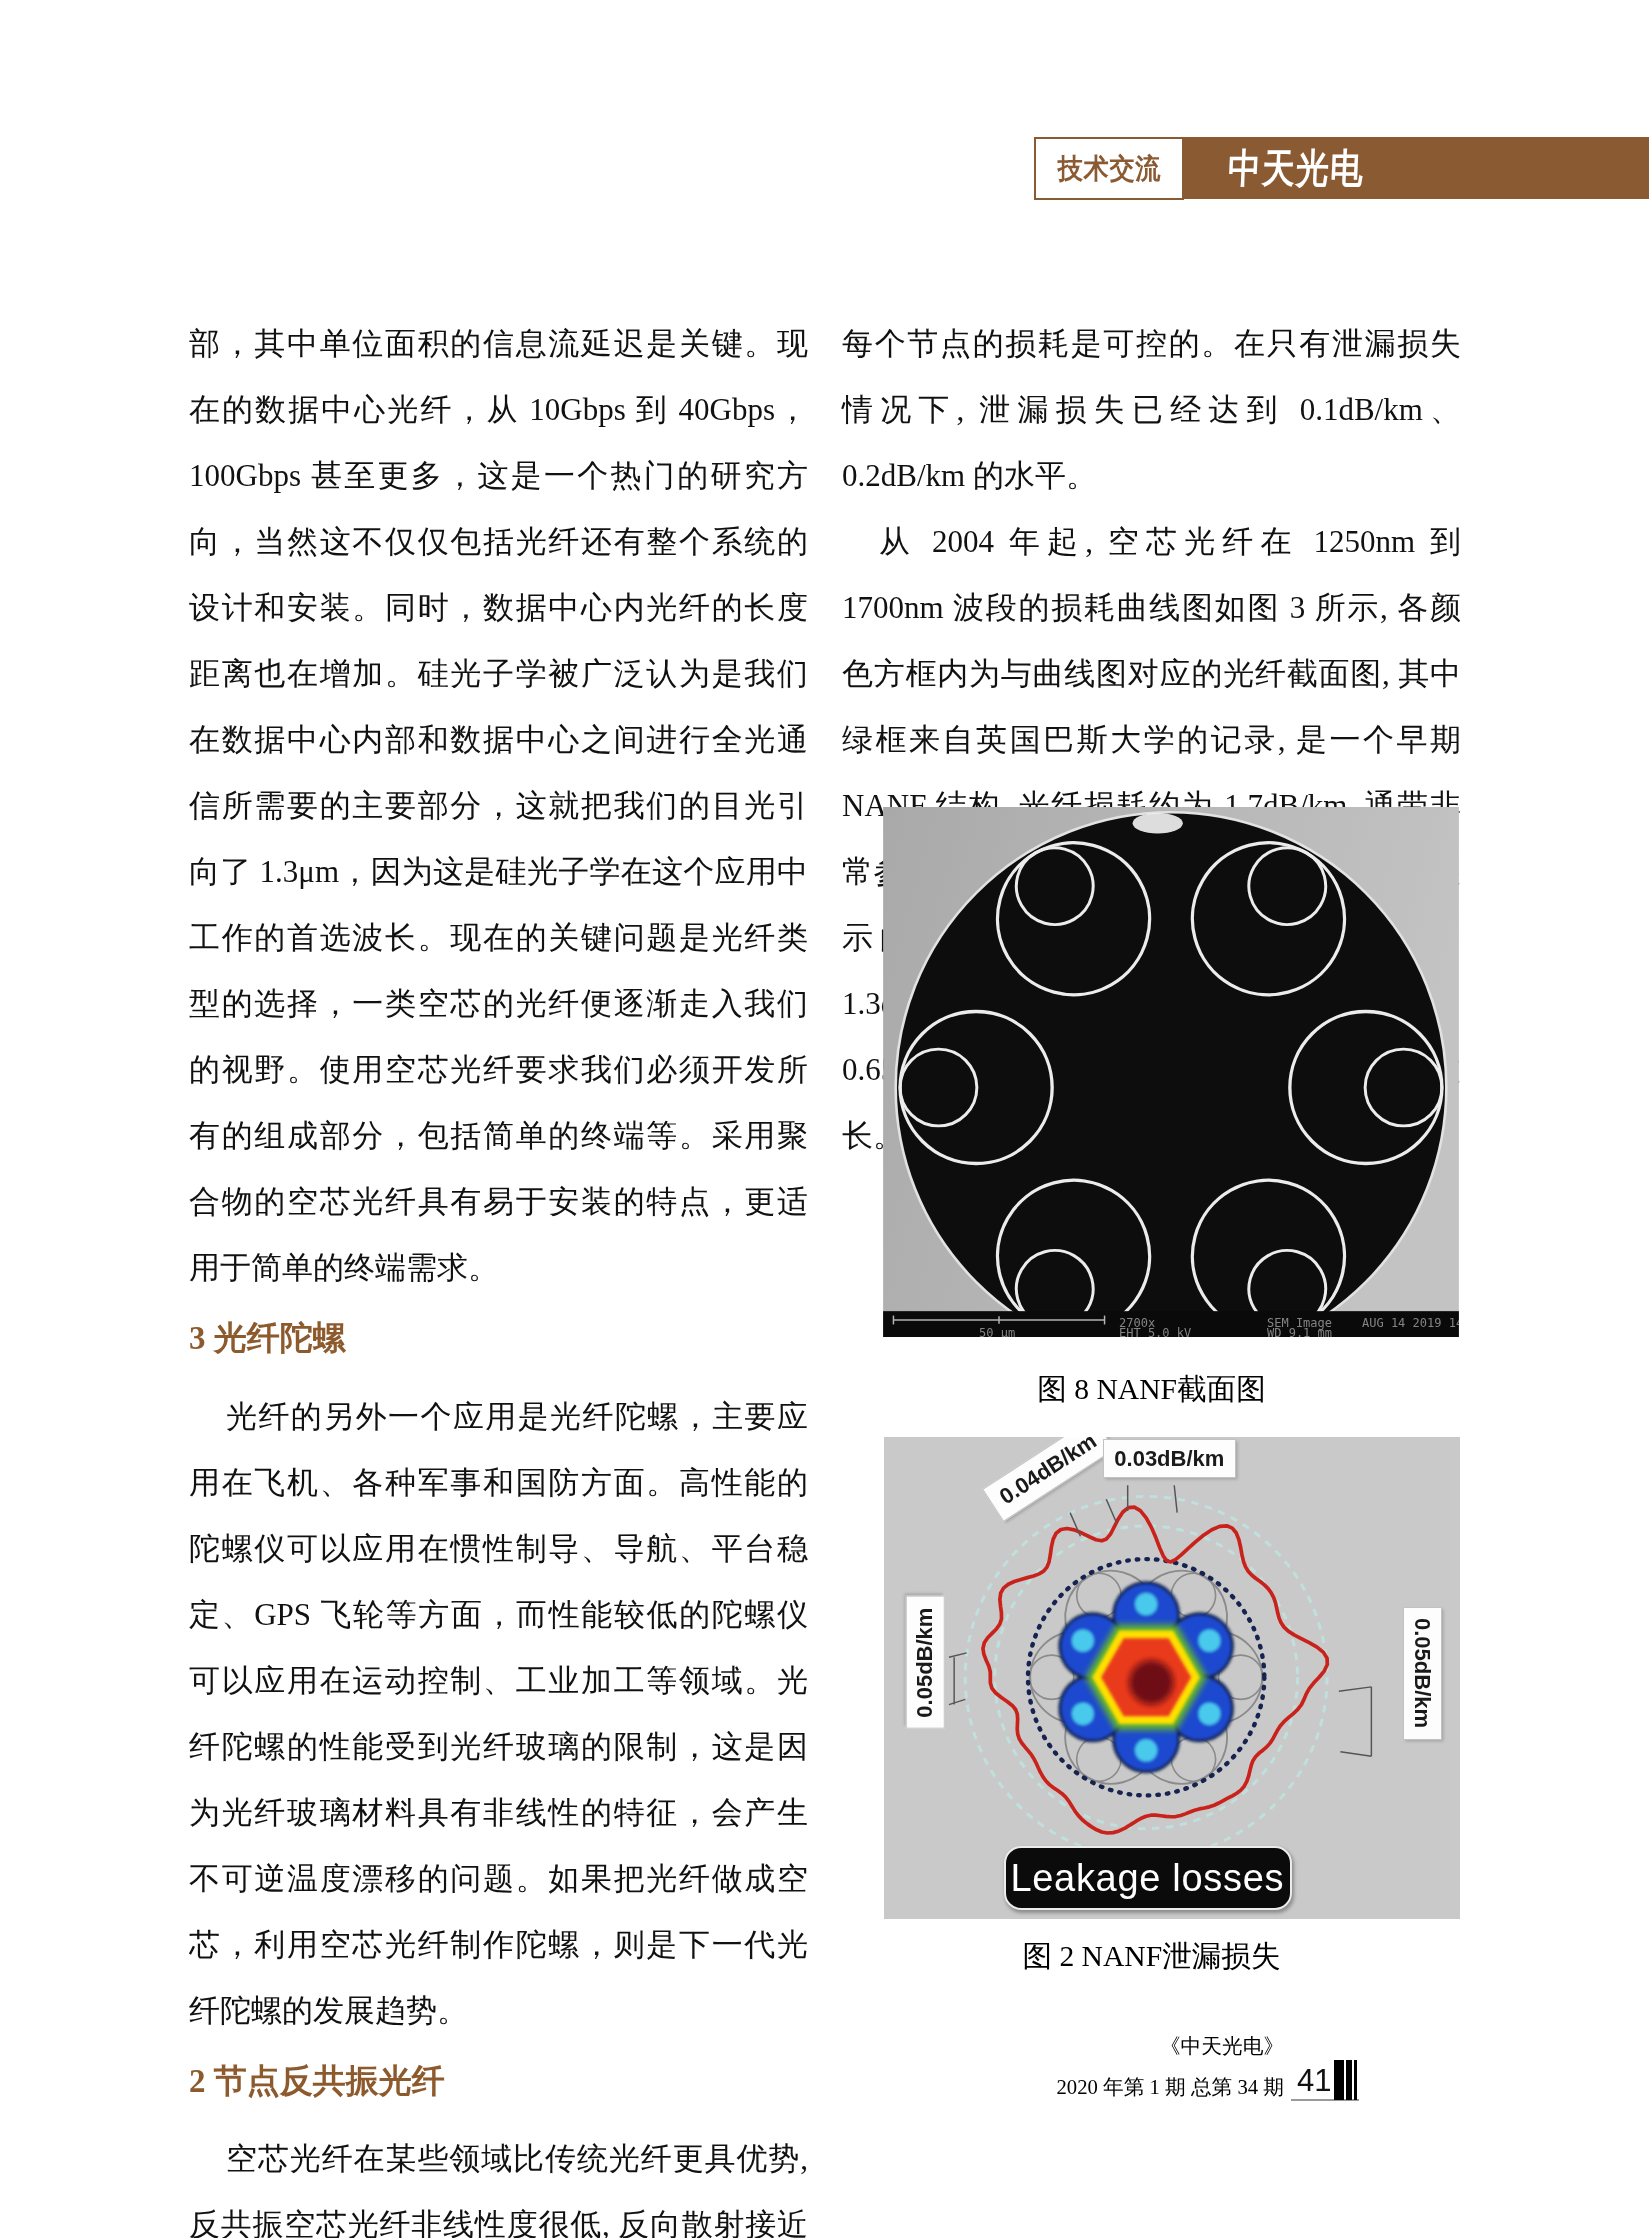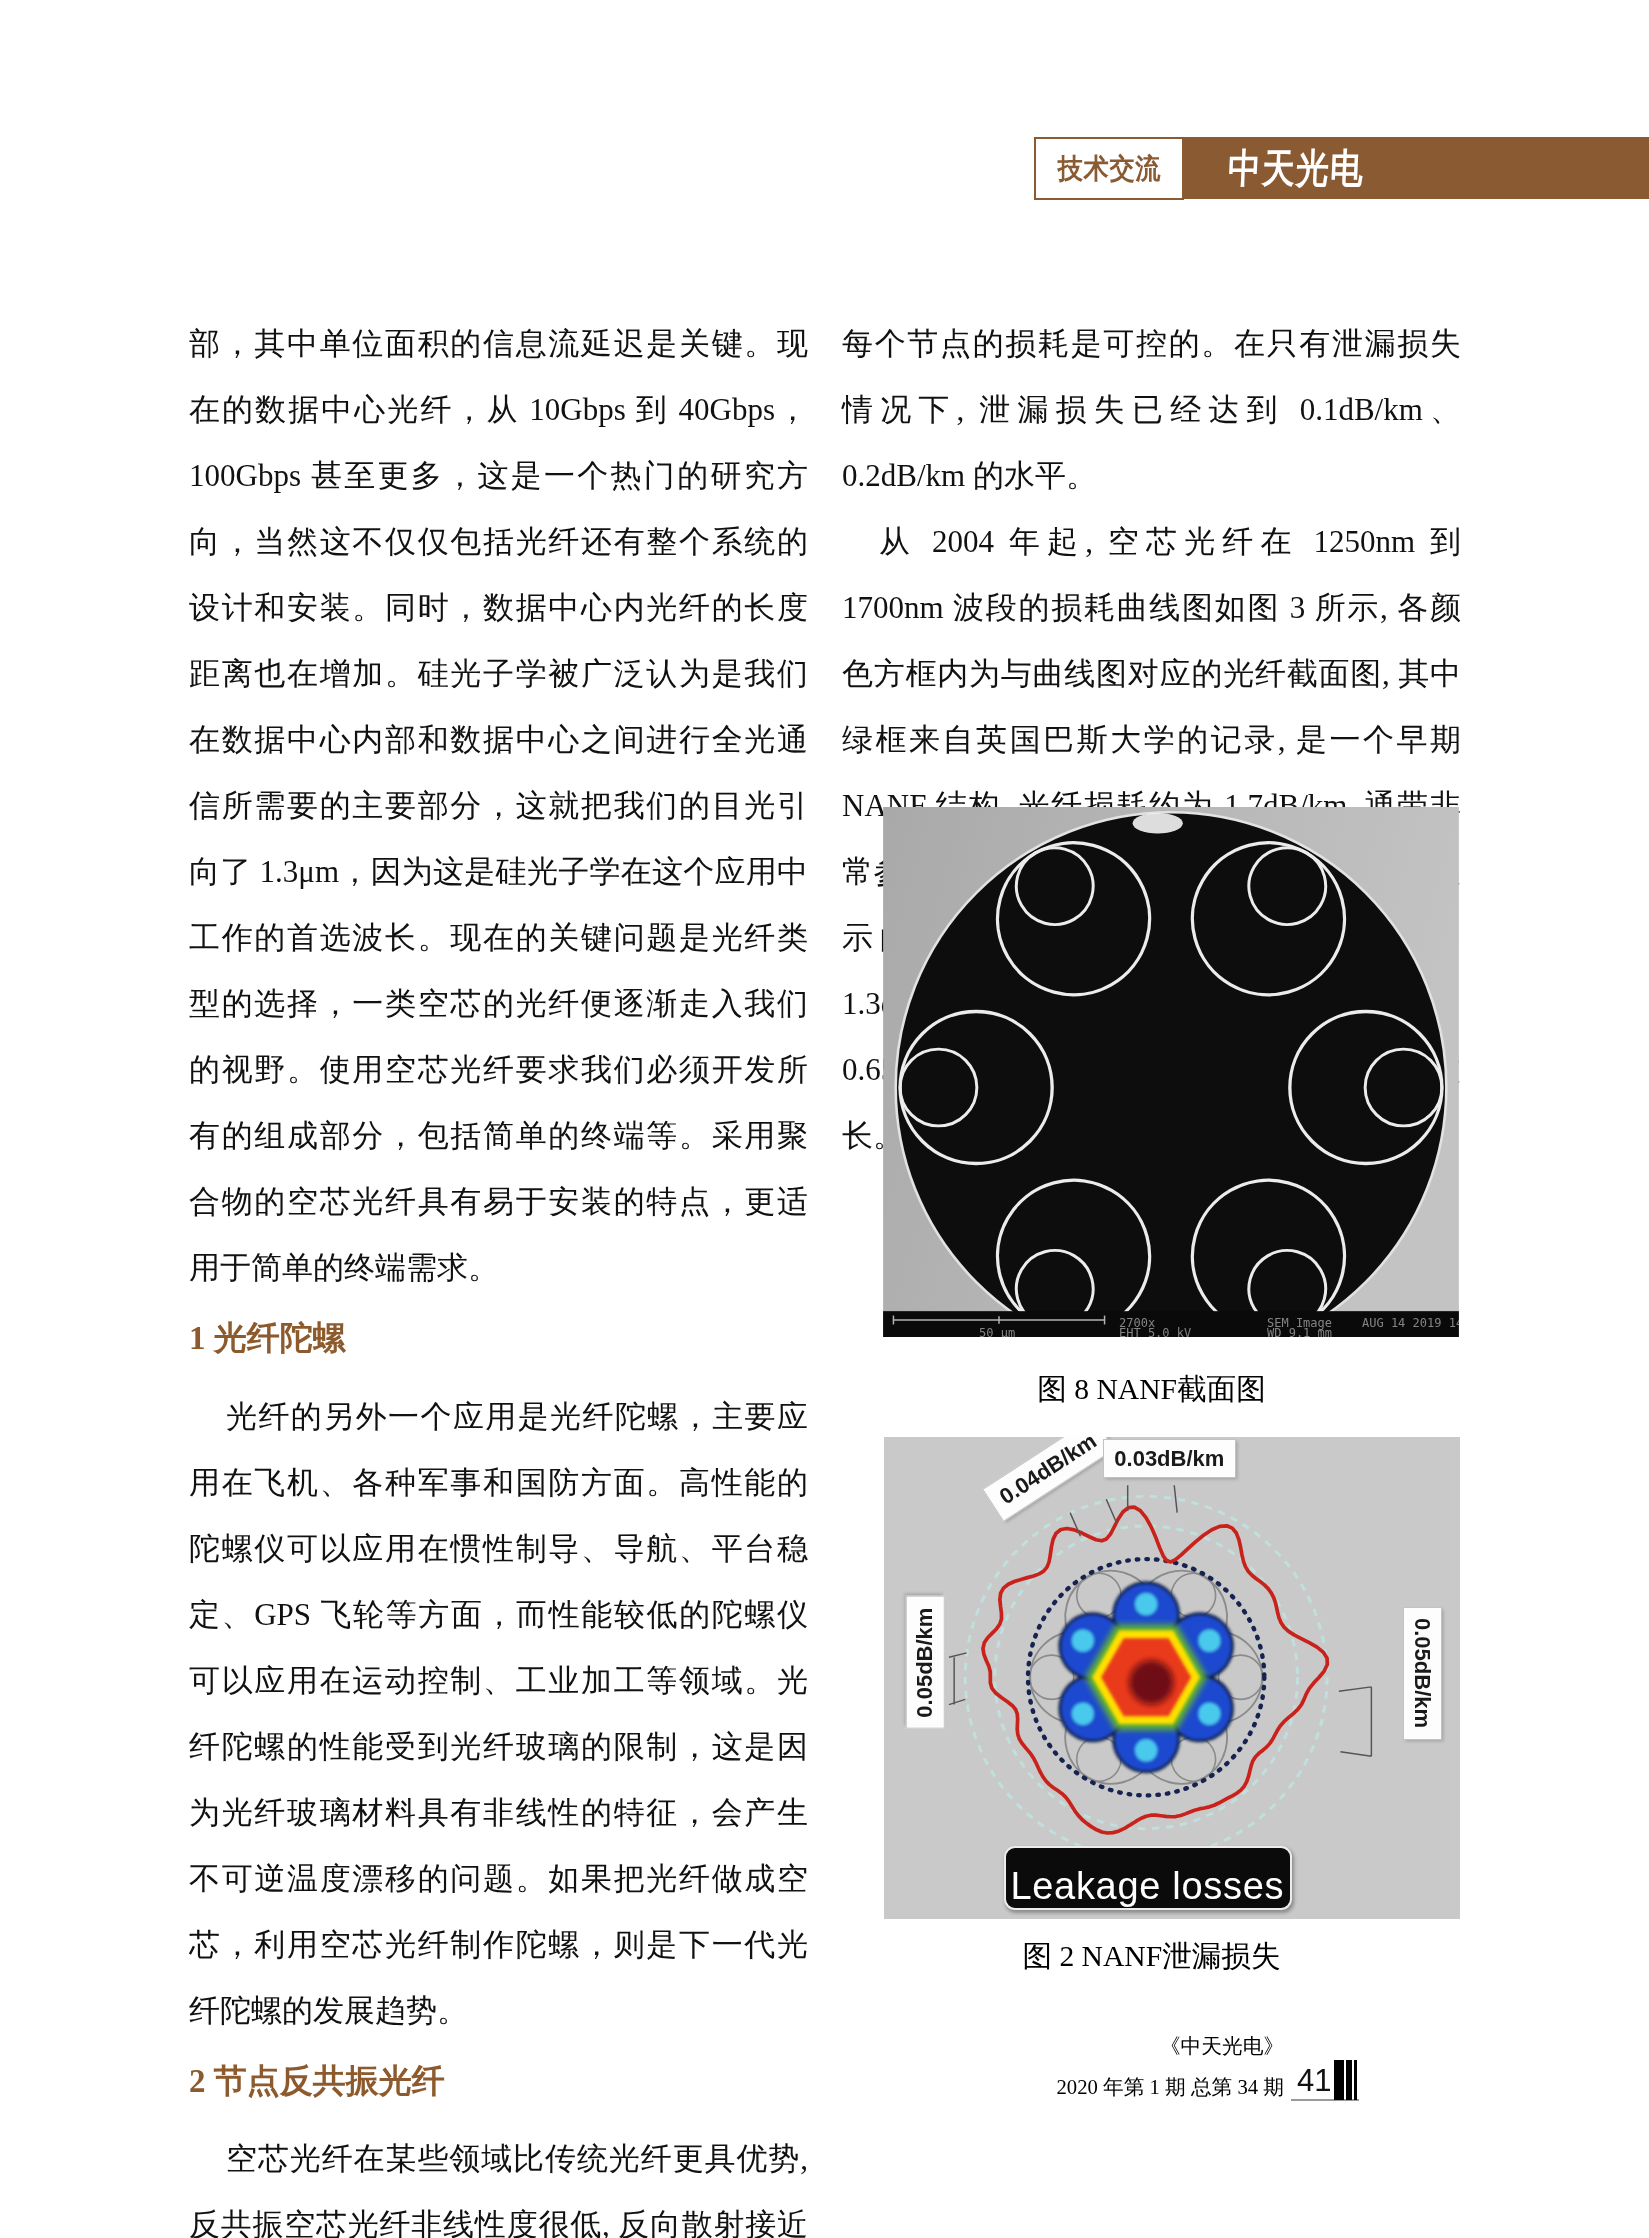--- a/index.html
+++ b/index.html
@@ -59,22 +59,22 @@
     font-family:"Liberation Sans","DejaVu Sans",sans-serif;
     font-weight:700;color:#1a1a1a;font-size:22px;line-height:22px;
     padding:7.4px 10.3px;white-space:nowrap;
   }
   #lbl-topleft{left:98px;top:13.3px;transform:rotate(-33deg);}
   #lbl-top{left:219px;top:2.2px;text-align:right;}
   #lbl-left{left:22px;top:159px;writing-mode:vertical-rl;transform:rotate(180deg);padding:10.3px 7.4px;}
   #lbl-right{left:519px;top:170px;writing-mode:vertical-rl;padding:10.3px 7.4px;}
   #leakage-box{
     position:absolute;left:120px;top:409px;width:288px;height:64px;
-    background:#0b0b0b;border:2.2px solid #ececec;border-radius:11px;
-    box-sizing:border-box;display:flex;align-items:flex-end;
+    background:#0b0b0b;border:2.2px solid #ececec;border-radius:17px;
+    box-sizing:border-box;display:flex;align-items:center;
     box-shadow:1.5px 2.2px 3.7px rgba(0,0,0,.3);
   }
   #leakage-box span{
     color:#fff;font-size:38px;letter-spacing:0.7px;padding-left:4.4px;white-space:nowrap;
     font-family:"Liberation Sans","DejaVu Sans",sans-serif;
   }
   
   .sem-txt{
     position:absolute;color:#9a9a9a;font-size:12px;
     font-family:"DejaVu Sans Mono","Liberation Mono",monospace;
@@ -100,21 +100,21 @@
 
 <div class="section-box">
   <span>技术交流</span>
 </div>
 <div class="brand-banner">
   <span class="brand">中天光电</span>
 </div>
 
 <section class="col left">
   <p class="body-text">部，其中单位面积的信息流延迟是关键。现在的数据中心光纤，从 10Gbps 到 40Gbps，100Gbps 甚至更多，这是一个热门的研究方向，当然这不仅仅包括光纤还有整个系统的设计和安装。同时，数据中心内光纤的长度距离也在增加。硅光子学被广泛认为是我们在数据中心内部和数据中心之间进行全光通信所需要的主要部分，这就把我们的目光引向了 1.3μm，因为这是硅光子学在这个应用中工作的首选波长。现在的关键问题是光纤类型的选择，一类空芯的光纤便逐渐走入我们的视野。使用空芯光纤要求我们必须开发所有的组成部分，包括简单的终端等。采用聚合物的空芯光纤具有易于安装的特点，更适用于简单的终端需求。</p>
-  <h2 class="heading">1 光纤陀螺</h2>
+  <h2 class="heading">3 光纤陀螺</h2>
   <p class="body-text indent">光纤的另外一个应用是光纤陀螺，主要应用在飞机、各种军事和国防方面。高性能的陀螺仪可以应用在惯性制导、导航、平台稳定、GPS 飞轮等方面，而性能较低的陀螺仪可以应用在运动控制、工业加工等领域。光纤陀螺的性能受到光纤玻璃的限制，这是因为光纤玻璃材料具有非线性的特征，会产生不可逆温度漂移的问题。如果把光纤做成空芯，利用空芯光纤制作陀螺，则是下一代光纤陀螺的发展趋势。</p>
   <h2 class="heading">2 节点反共振光纤</h2>
   <p class="body-text indent">空芯光纤在某些领域比传统光纤更具优势, 反共振空芯光纤非线性度很低, 反向散射接近于零。反共振光纤最新的研究成果是无节点反共振光纤 (Nested Anti-resonant Nodeless Fiber, NANF), 其截面如图 1 所示, 这个结构是因为必须有一个离光模态尽可能远的支撑结构, 因为每一个支撑结构点都可能产生一些额外的附加和不必要的共振, 所以支撑结构在最边缘的位置, 然后截面中第二个圈起着像防反射涂覆层的作用, 而且需要不止一层来优化得到的反射量。图 2 是光纤泄漏损耗的实际计算结果, 传输中光会通过缝隙或者共振结构的缺陷泄露出去, 泄漏损失是由每个节点相加的, 而且</p>
 </section>
 
 <section class="col right">
   <p class="body-text">每个节点的损耗是可控的。在只有泄漏损失情况下, 泄漏损失已经达到 0.1dB/km、0.2dB/km 的水平。</p>
   <p class="body-text indent">从 2004 年起, 空芯光纤在 1250nm 到 1700nm 波段的损耗曲线图如图 3 所示, 各颜色方框内为与曲线图对应的光纤截面图, 其中绿框来自英国巴斯大学的记录, 是一个早期 NANF 结构, 光纤损耗约为 1.7dB/km, 通带非常参差不齐; 蓝框是去年九月份在 ECOC 上展示的一个 NANF 结构, 其损耗降低到了 1.3dB/km, 现在, 如红框所示, 降低到了 0.65dB/km, 而且低损耗区趋向于更长的波长。</p>
 </section>
 

